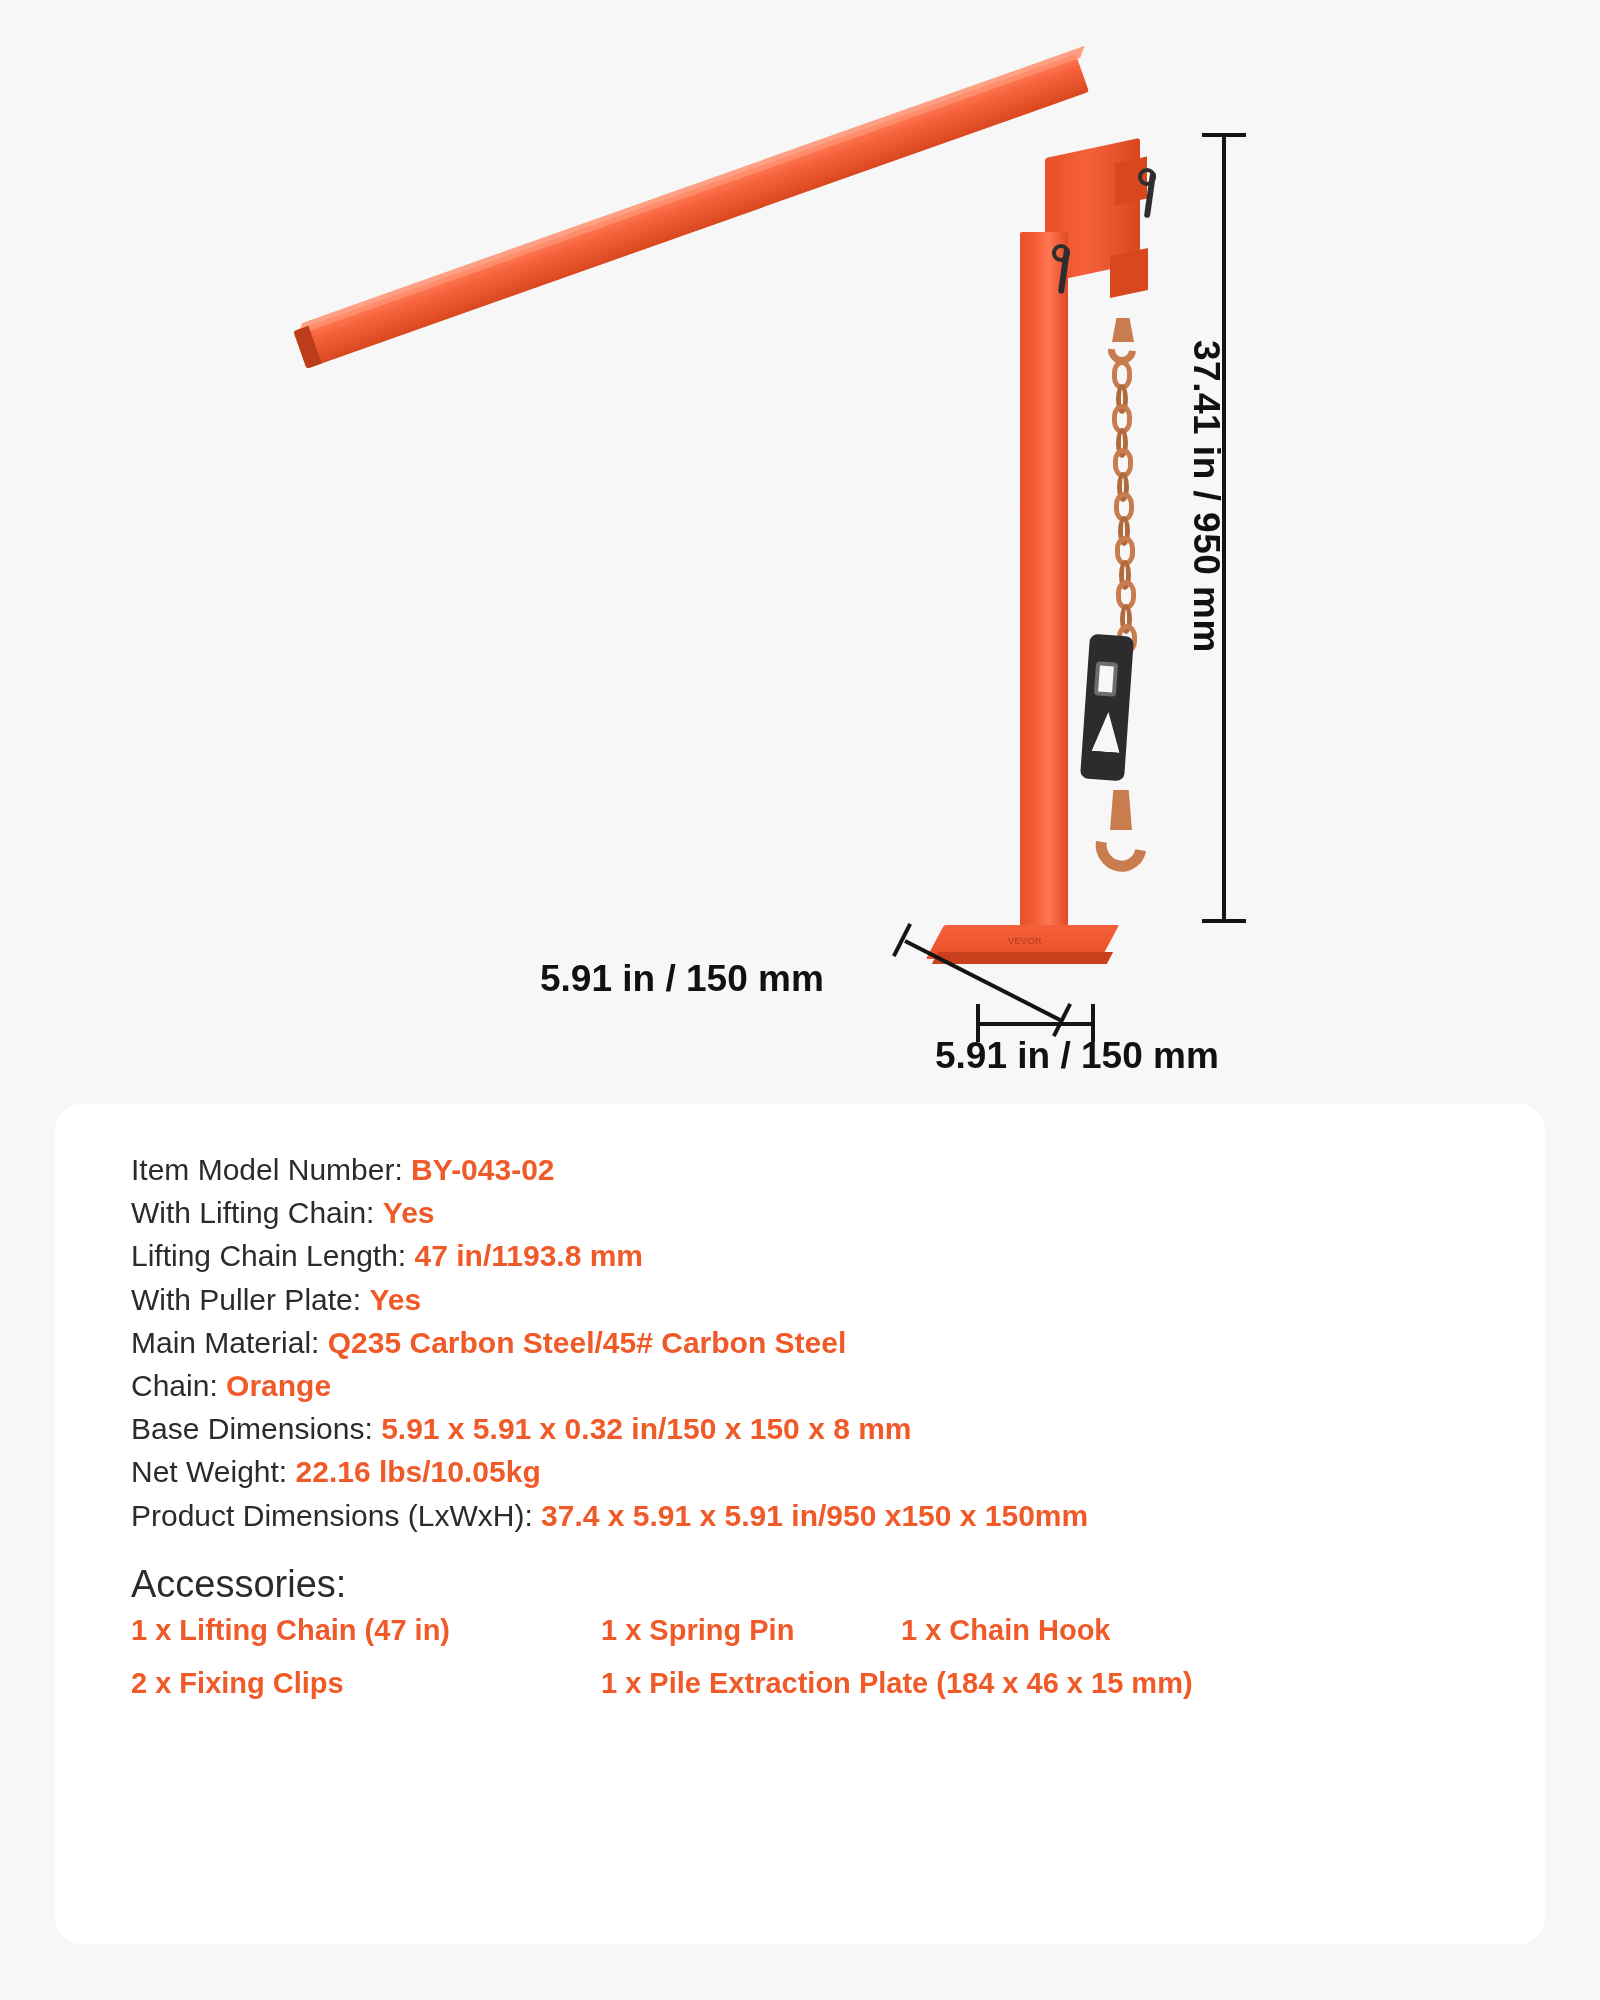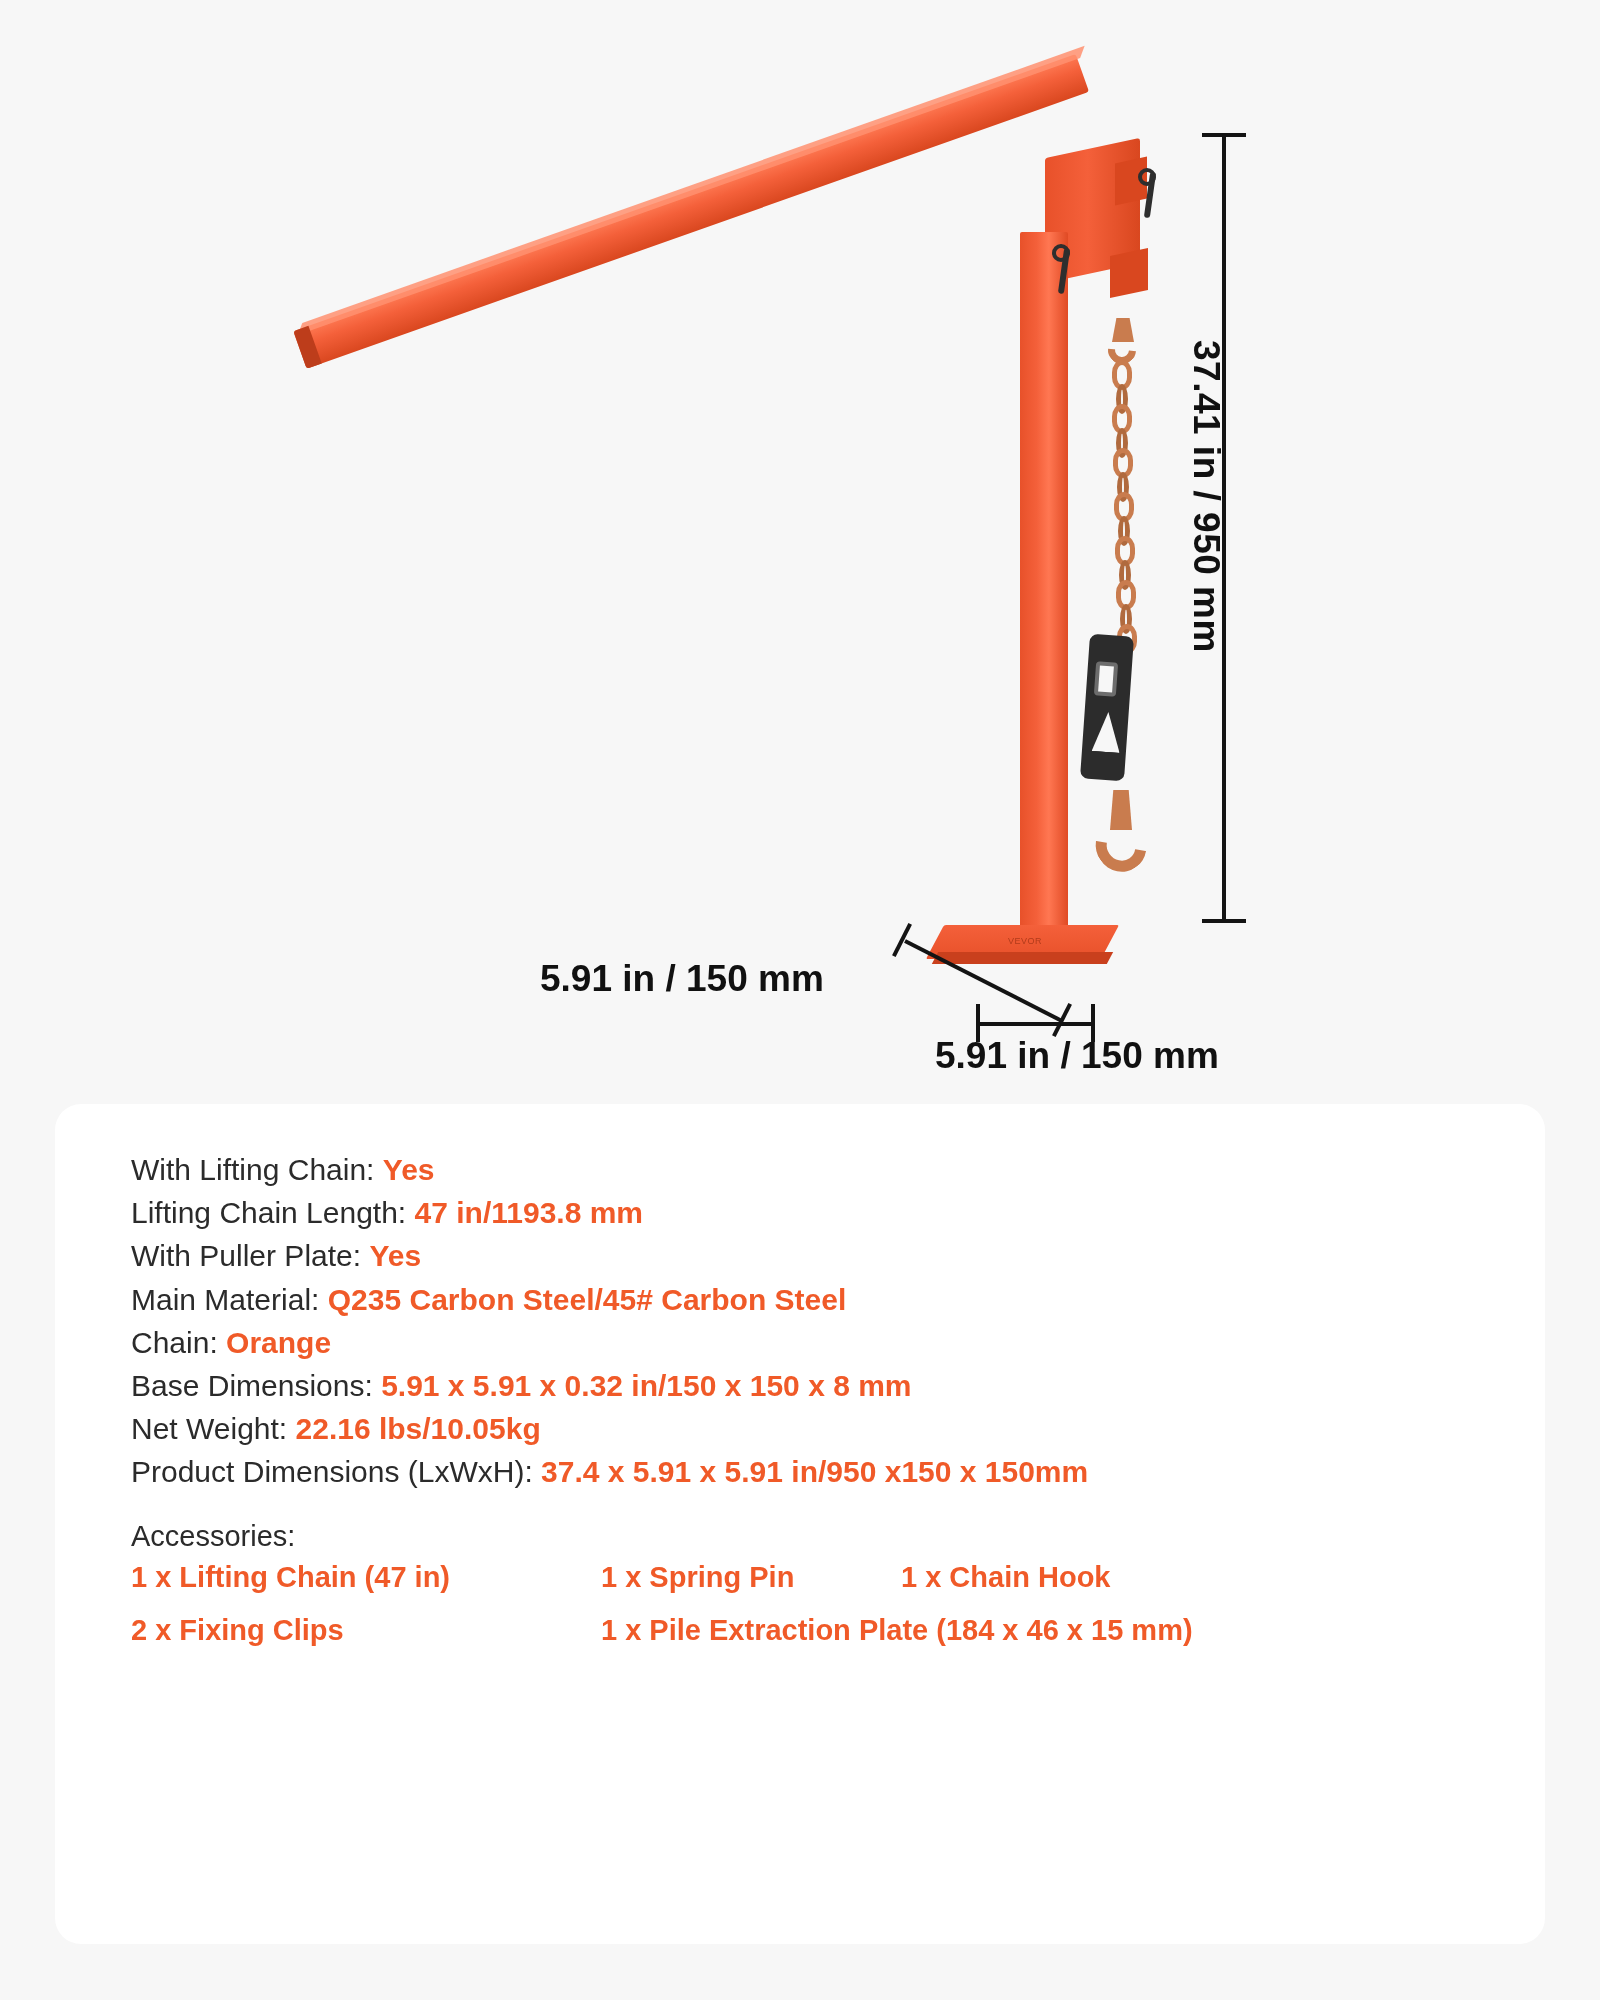--- a/index.html
+++ b/index.html
@@ -363,21 +363,21 @@
     color: #222;
     padding-left: 76px;
     white-space: nowrap;
   }
   .spec-label { color: #2b2b2b; }
   .spec-value {
     color: #f05a28;
     font-weight: bold;
   }
   .acc-title {
-    font-size: 29px;
+    font-size: 38px;
     color: #2b2b2b;
     padding-left: 76px;
     margin-top: 26px;
   }
   .acc-grid {
     display: grid;
     grid-template-columns: 470px 300px auto;
     padding-left: 76px;
     margin-top: 8px;
     row-gap: 20px;
@@ -461,20 +461,24 @@
 
     <div class="dim-horiz-cap-l"></div>
     <div class="dim-horiz-line"></div>
     <div class="dim-horiz-cap-r"></div>
     <div class="dim-bottom-label">5.91 in / 150 mm</div>
   </div>
 
   <div class="spec-card">
 
     <div class="spec-row">
+      <span class="spec-label">Item Model Number:</span>
+      <span class="spec-value">BY-043-02</span>
+    </div>
+    <div class="spec-row">
       <span class="spec-label">With Lifting Chain:</span>
       <span class="spec-value">Yes</span>
     </div>
     <div class="spec-row">
       <span class="spec-label">Lifting Chain Length:</span>
       <span class="spec-value">47 in/1193.8 mm</span>
     </div>
     <div class="spec-row">
       <span class="spec-label">With Puller Plate:</span>
       <span class="spec-value">Yes</span>

